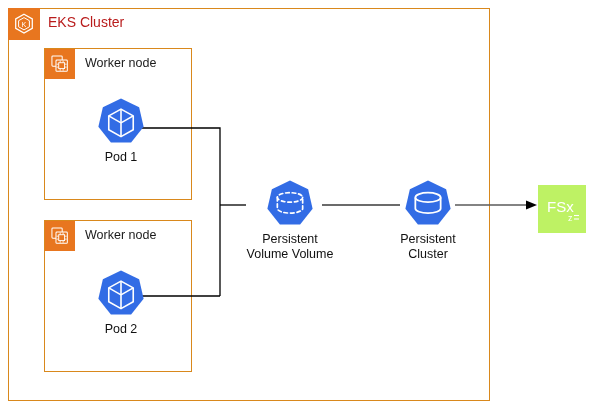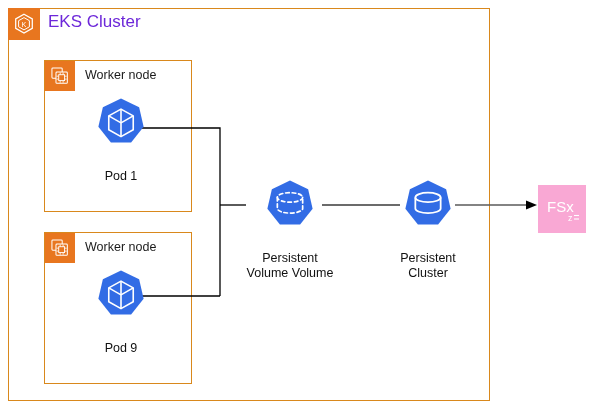--- a/index.html
+++ b/index.html
@@ -27,43 +27,42 @@
     top: 8px;
     width: 482px;
     height: 393px;
     border: 1.6px solid #D9881C;
     box-sizing: border-box;
     background: transparent;
   }
   #eks-cluster-title {
     left: 48px;
     top: 14px;
-    font-size: 17px;
-    color: #6d28d9;
+    font-size: 14px;
+    color: #b91c1c;
     line-height: 16px;
     white-space: nowrap;
   }
   
   #eks-cluster-badge {
     left: 8px;
     top: 8px;
     width: 32px;
     height: 32px;
     background: #E8761F;
     display: flex;
     align-items: center;
     justify-content: center;
   }
 
   
   .worker-node-box {
     border: 1.4px solid #D9881C;
     box-sizing: border-box;
     background: transparent;
-    margin-top: 12px;
   }
   #worker-node-1 { left: 44px; top: 48px; width: 148px; height: 152px; }
   #worker-node-2 { left: 44px; top: 220px; width: 148px; height: 152px; }
 
   .worker-node-badge {
     width: 30px;
     height: 30px;
     background: #E8761F;
     display: flex;
     align-items: center;
@@ -86,35 +85,35 @@
   .k8s-node .glyph {
     width: 54px;
     height: 54px;
     margin: 0 auto;
     display: block;
   }
   .k8s-node .caption {
     font-size: 12.5px;
     color: #111111;
     line-height: 15px;
-    margin-top: 19px;
+    margin-top: 0;
     white-space: pre-line;
   }
   #pod-1 { left: 82px;  top: 96px;  width: 78px; }
   #pod-2 { left: 82px;  top: 268px; width: 78px; }
   #pvc-node { left: 243px; top: 178px; width: 94px; }
   #pv-node  { left: 389px; top: 178px; width: 78px; }
 
   
   #fsx-service {
     left: 538px;
     top: 185px;
     width: 48px;
     height: 48px;
-    background: #f9a8d4;
+    background: #bef264;
     display: flex;
     align-items: center;
     justify-content: center;
     text-decoration: underline;
   }
 
   
   #connectors {
     left: 0;
     top: 0;
@@ -214,21 +213,21 @@
     <svg class="glyph" viewBox="0 0 64 64">
       <polygon points="32,3 53.5,13.2 58.8,36.4 44,55 20,55 5.2,36.4 10.5,13.2" fill="#326CE5"></polygon>
       <g fill="none" stroke="#ffffff" stroke-width="1.9" stroke-linejoin="round">
         <polygon points="32,15.5 46.5,23.6 46.5,40 32,48.1 17.5,40 17.5,23.6"></polygon>
         <line x1="32" y1="15.5" x2="32" y2="31.8"></line>
         <line x1="32" y1="31.8" x2="46.5" y2="23.6"></line>
         <line x1="32" y1="31.8" x2="17.5" y2="23.6"></line>
         <line x1="32" y1="31.8" x2="32" y2="48.1"></line>
       </g>
     </svg>
-    <div class="caption">Pod 9</div>
+    <div class="caption">Pod 2</div>
   </div>
 
   <div class="abs k8s-node" id="pvc-node">
     <svg class="glyph" viewBox="0 0 64 64">
       <polygon points="32,3 53.5,13.2 58.8,36.4 44,55 20,55 5.2,36.4 10.5,13.2" fill="#326CE5"></polygon>
       <g fill="none" stroke="#ffffff" stroke-width="2" stroke-dasharray="4.2 3.4" stroke-linecap="round">
         <ellipse cx="32" cy="23" rx="15" ry="5.6"></ellipse>
         <path d="M 17 23 L 17 36 A 15 5.6 0 0 0 47 36 L 47 23"></path>
       </g>
     </svg>

